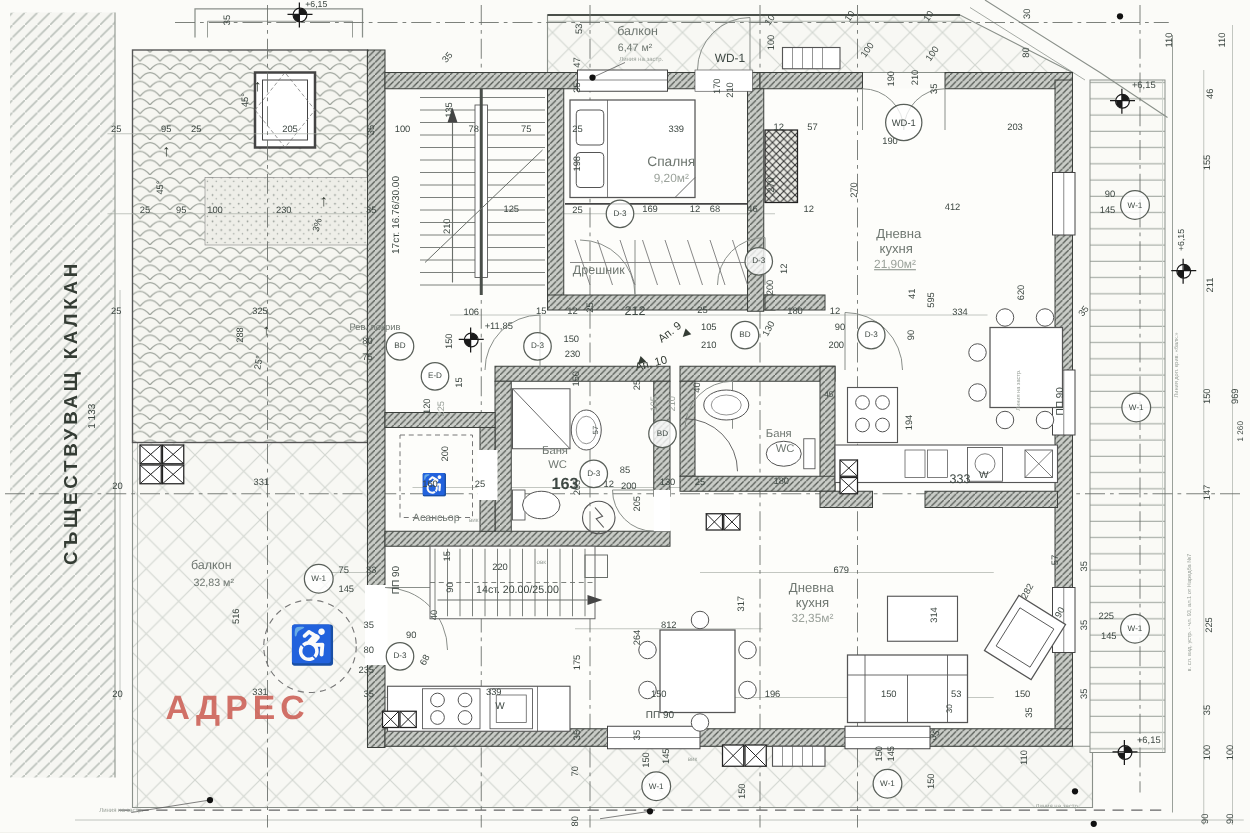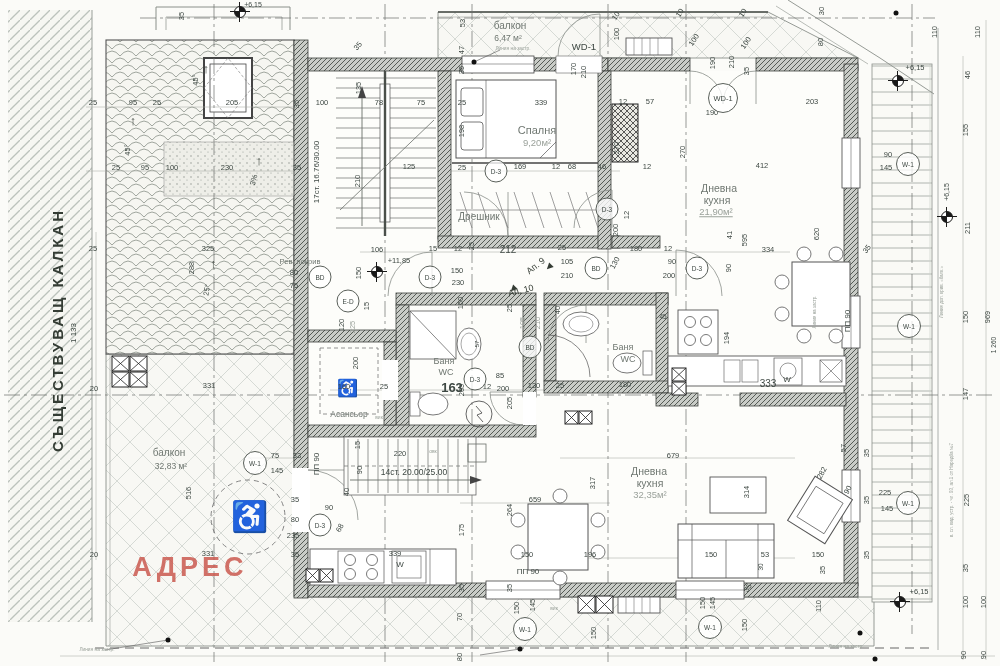--- a/index.html
+++ b/index.html
@@ -497,27 +497,27 @@
       <div class="lbl c-dim" style="left: 787px; top: 380px; font-size: 8px; transform: translate(-50%, -50%) rotate(0deg);">W</div>
       <div class="lbl c-dim" style="left: 400px; top: 454px; font-size: 7.5px; transform: translate(-50%, -50%) rotate(0deg);">220</div>
       <div class="lbl c-dim" style="left: 360px; top: 470px; font-size: 7.5px; transform: translate(-50%, -50%) rotate(-90deg);">90</div>
       <div class="lbl c-dim" style="left: 358px; top: 445px; font-size: 7.5px; transform: translate(-50%, -50%) rotate(-90deg);">15</div>
       <div class="lbl c-dim" style="left: 347px; top: 492px; font-size: 7.5px; transform: translate(-50%, -50%) rotate(-90deg);">40</div>
       <div class="lbl c-dim" style="left: 329px; top: 508px; font-size: 7.5px; transform: translate(-50%, -50%) rotate(0deg);">90</div>
       <div class="lbl c-dim" style="left: 340px; top: 528px; font-size: 7.5px; transform: translate(-50%, -50%) rotate(-62deg);">68</div>
       <div class="lbl c-dim" style="left: 395px; top: 554px; font-size: 7.5px; transform: translate(-50%, -50%) rotate(0deg);">339</div>
       <div class="lbl c-dim" style="left: 400px; top: 565px; font-size: 8px; transform: translate(-50%, -50%) rotate(0deg);">W</div>
       <div class="lbl c-dim" style="left: 462px; top: 530px; font-size: 7.5px; transform: translate(-50%, -50%) rotate(-90deg);">175</div>
-      <div class="lbl c-dim" style="left: 535px; top: 500px; font-size: 7.5px; transform: translate(-50%, -50%) rotate(0deg);">659</div>
+      <div class="lbl c-dim" style="left: 535px; top: 500px; font-size: 7.5px; transform: translate(-50%, -50%) rotate(0deg);">812</div>
       <div class="lbl c-dim" style="left: 510px; top: 510px; font-size: 7.5px; transform: translate(-50%, -50%) rotate(-90deg);">264</div>
       <div class="lbl c-dim" style="left: 527px; top: 555px; font-size: 7.5px; transform: translate(-50%, -50%) rotate(0deg);">150</div>
       <div class="lbl c-dim" style="left: 673px; top: 456px; font-size: 7.5px; transform: translate(-50%, -50%) rotate(0deg);">679</div>
       <div class="lbl c-dim" style="left: 593px; top: 483px; font-size: 7.5px; transform: translate(-50%, -50%) rotate(-90deg);">317</div>
       <div class="lbl c-dim" style="left: 747px; top: 492px; font-size: 7.5px; transform: translate(-50%, -50%) rotate(-90deg);">314</div>
-      <div class="lbl c-dim" style="left: 590px; top: 555px; font-size: 7.5px; transform: translate(-50%, -50%) rotate(0deg);">196</div>
+      <div class="lbl c-dim" style="left: 618px; top: 555px; font-size: 7.5px; transform: translate(-50%, -50%) rotate(0deg);">196</div>
       <div class="lbl c-dim" style="left: 711px; top: 555px; font-size: 7.5px; transform: translate(-50%, -50%) rotate(0deg);">150</div>
       <div class="lbl c-dim" style="left: 765px; top: 555px; font-size: 7.5px; transform: translate(-50%, -50%) rotate(0deg);">53</div>
       <div class="lbl c-dim" style="left: 761px; top: 567px; font-size: 6.5px; transform: translate(-50%, -50%) rotate(-90deg);">30</div>
       <div class="lbl c-dim" style="left: 748px; top: 588px; font-size: 7.5px; transform: translate(-50%, -50%) rotate(-55deg);">35</div>
       <div class="lbl c-dim" style="left: 703px; top: 603px; font-size: 7.5px; transform: translate(-50%, -50%) rotate(-90deg);">150</div>
       <div class="lbl c-dim" style="left: 713px; top: 603px; font-size: 7.5px; transform: translate(-50%, -50%) rotate(-90deg);">145</div>
       <div class="lbl c-dim" style="left: 745px; top: 625px; font-size: 7.5px; transform: translate(-50%, -50%) rotate(-90deg);">150</div>
       <div class="lbl c-dim" style="left: 594px; top: 633px; font-size: 7.5px; transform: translate(-50%, -50%) rotate(-90deg);">150</div>
       <div class="lbl c-dim" style="left: 462px; top: 588px; font-size: 7.5px; transform: translate(-50%, -50%) rotate(-90deg);">35</div>
       <div class="lbl c-dim" style="left: 460px; top: 617px; font-size: 7.5px; transform: translate(-50%, -50%) rotate(-90deg);">70</div>

